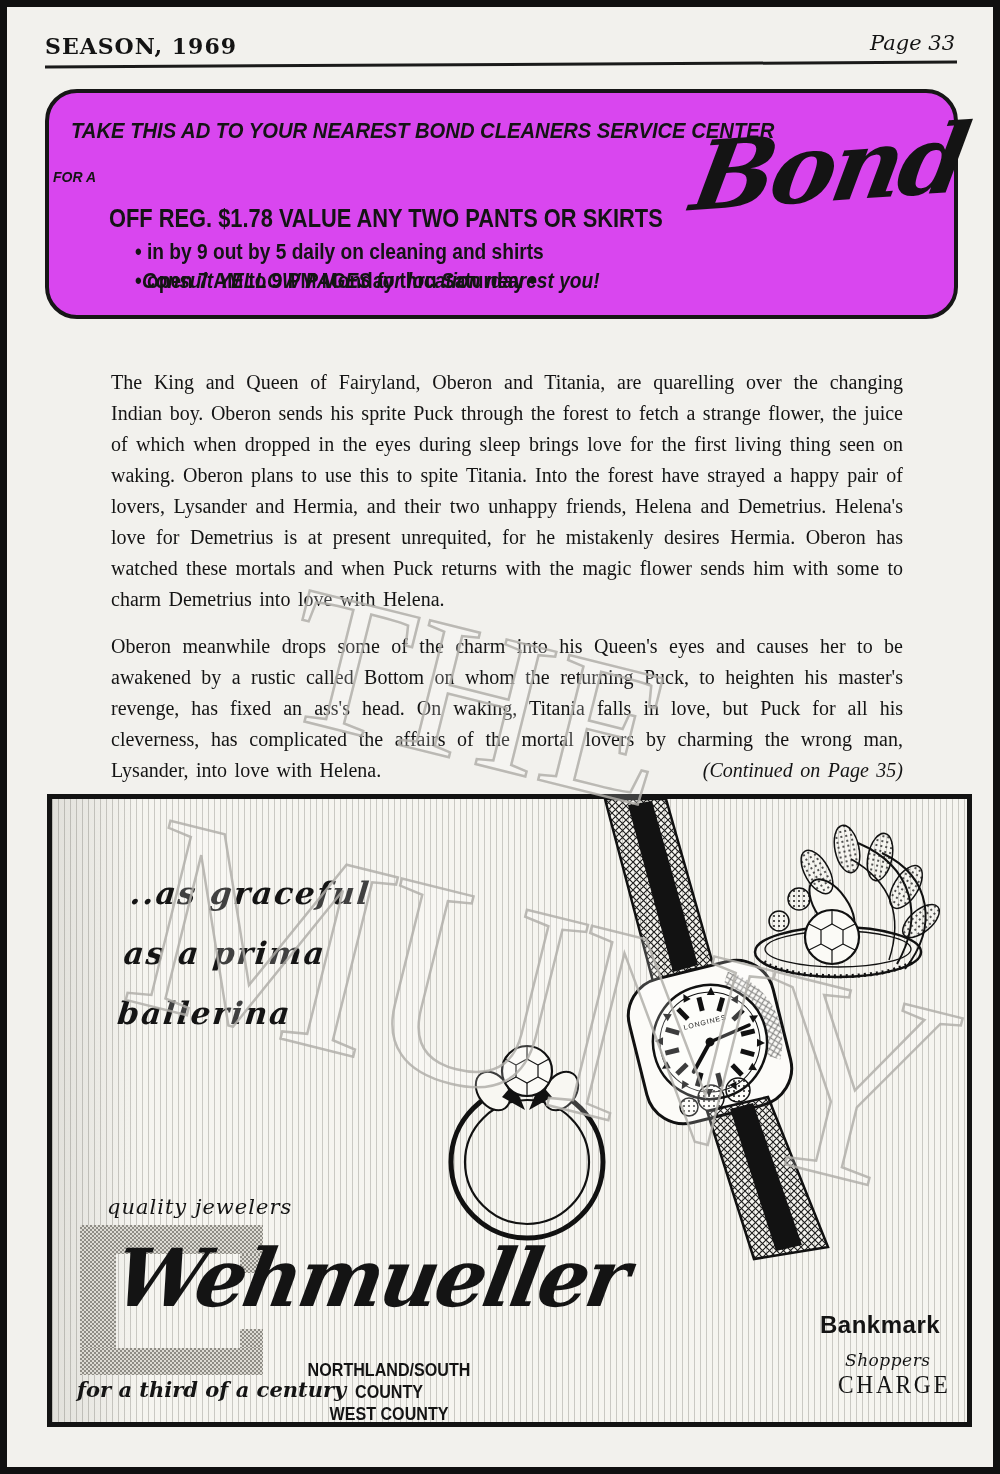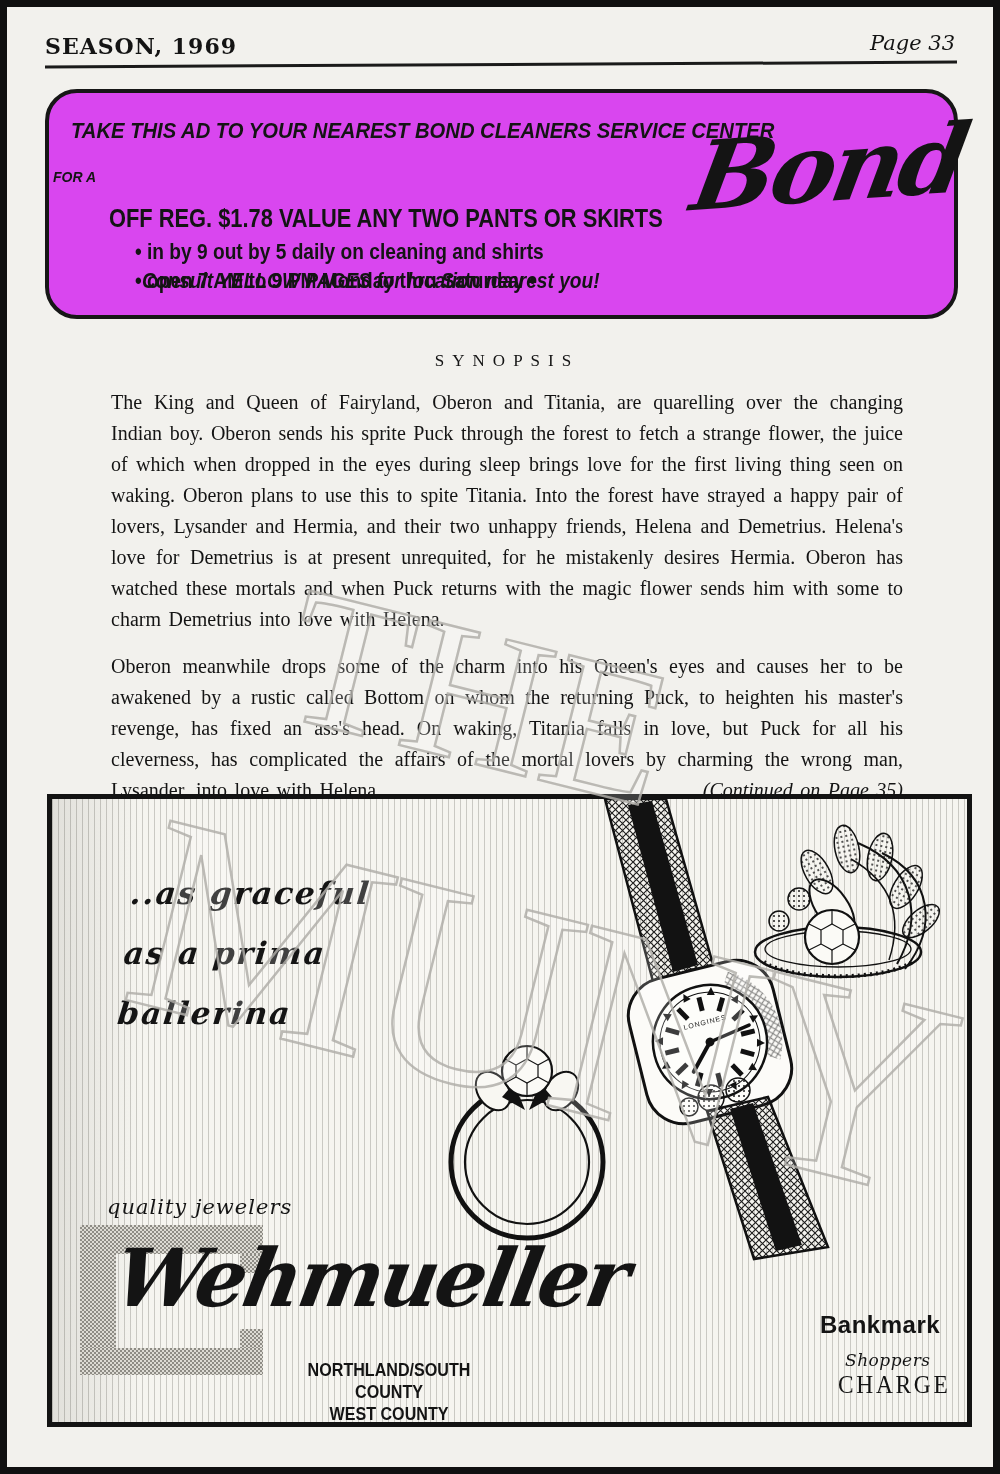--- a/index.html
+++ b/index.html
@@ -96,21 +96,20 @@
   <section class="bond">
     <div class="bond-tagline">TAKE THIS AD TO YOUR NEAREST BOND CLEANERS SERVICE CENTER</div>
     <div class="bond-fora">FOR A</div>
     <div class="bond-subhead">OFF REG. $1.78 VALUE ANY TWO PANTS OR SKIRTS</div>
     <div class="bond-b1">• in by 9 out by 5 daily on cleaning and shirts</div>
     <div class="bond-b2"><span>• open 7 AM to 9 PM Monday thru Saturday  •</span><span class="it">Consult YELLOW PAGES for location nearest you!</span></div>
     <div class="bond-logo">Bond</div>
   </section>
 
   <section class="syn">
-    <div class="syn-title">SYNOPSIS</div>
     <p>The King and Queen of Fairyland, Oberon and Titania, are quarelling over the changing Indian boy. Oberon sends his sprite Puck through the forest to fetch a strange flower, the juice of which when dropped in the eyes during sleep brings love for the first living thing seen on waking. Oberon plans to use this to spite Titania. Into the forest have strayed a happy pair of lovers, Lysander and Hermia, and their two unhappy friends, Helena and Demetrius. Helena's love for Demetrius is at present unrequited, for he mistakenly desires Hermia. Oberon has watched these mortals and when Puck returns with the magic flower sends him with some to charm Demetrius into love with Helena.</p>
     <p><span>Oberon meanwhile drops some of the charm into his Queen's eyes and causes her to be awakened by a rustic called Bottom on whom the returning Puck, to heighten his master's revenge, has fixed an ass's head. On waking, Titania falls in love, but Puck for all his cleverness, has complicated the affairs of the mortal lovers by charming the wrong man, Lysander, into love with Helena.</span><span class="continued">(Continued on Page 35)</span></p>
   </section>
 
   <section class="jad">
 
     <svg class="illus" width="915" height="623" viewBox="0 0 915 623">
       <defs>
         <pattern id="dots" width="5" height="5" patternUnits="userSpaceOnUse">
           <circle cx="2" cy="2" r="1" fill="#1c1c1c"></circle>
@@ -234,20 +233,21 @@
 
     <div class="jbracket">
       <div class="bar bar-left"></div>
       <div class="bar bar-top"></div>
       <div class="bar bar-bottom"></div>
       <div class="bar bar-hook-t"></div>
       <div class="bar bar-hook-b"></div>
     </div>
 
     <div class="jbrand">Wehmueller</div>
+    <div class="jslogan">for a third of a century</div>
 
     <div class="jloc">
       <div>NORTHLAND/SOUTH COUNTY</div>
       <div>WEST COUNTY</div>
     </div>
 
     <div class="jbank">Bankmark</div>
     <div class="jshoppers">Shoppers</div>
     <div class="jcharge">CHARGE</div>
   </section>

